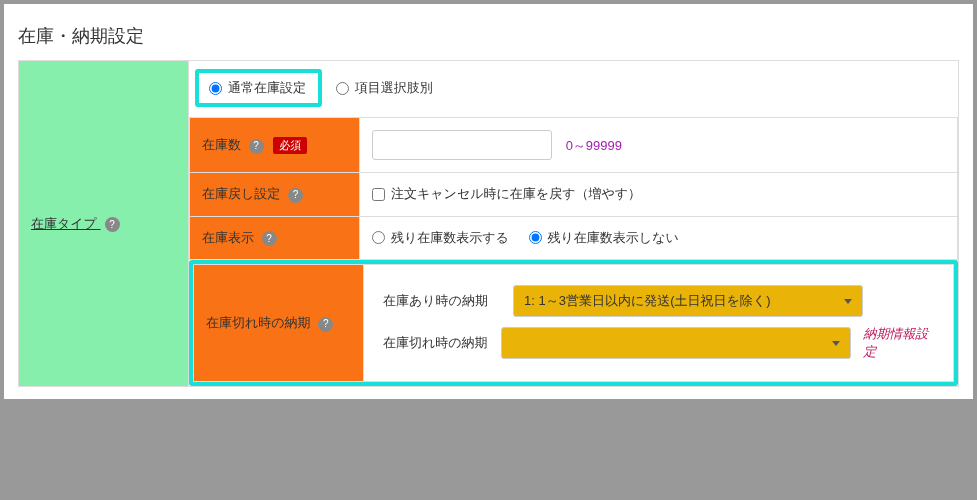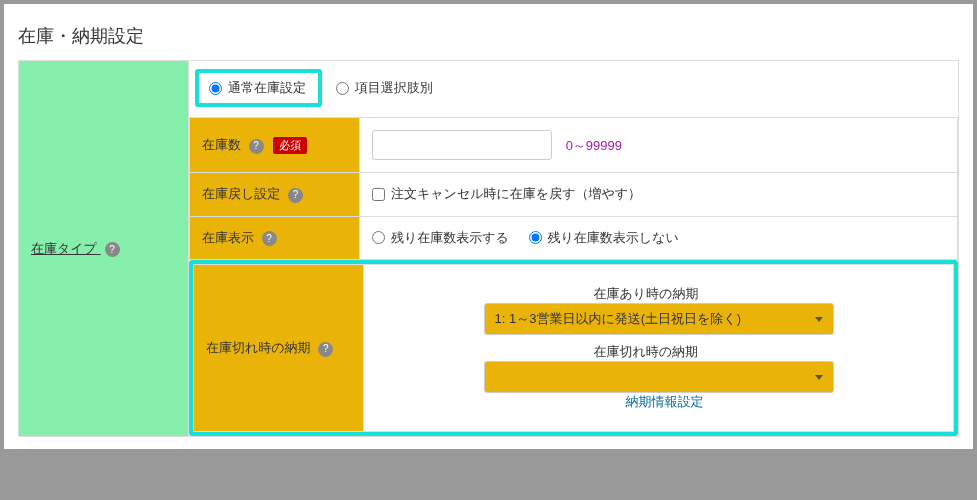--- a/index.html
+++ b/index.html
@@ -59,21 +59,21 @@
   border-collapse: collapse;
 }
 table.inner th, table.inner td {
   border: 1px solid #ddd;
   padding: 12px 12px;
   text-align: left;
   font-weight: normal;
   vertical-align: middle;
 }
 table.inner th {
-  background: #eab308;
+  background: #f97316;
   width: 170px;
 }
 .help-icon {
   display: inline-flex;
   justify-content: center;
   align-items: center;
   width: 15px; height: 15px;
   border-radius: 50%;
   background: #888;
   color: #fff;
@@ -120,25 +120,24 @@
 .select.small { min-width: 150px; }
 .caret {
   width: 0; height: 0;
   border-left: 4px solid transparent;
   border-right: 4px solid transparent;
   border-top: 5px solid #555;
 }
 .fld-row {
   display: flex;
   align-items: center;
-  margin: 8px 0;
-  flex-direction: column;
+  margin: 8px 7px;
 }
 .fld-label { width: 130px; }
-.link { color: #0369a1; text-decoration: none; cursor: pointer; }
+.link { color: #be185d; text-decoration: none; cursor: pointer; font-style: italic; }
 .row-highlight-wrap {
   border: 4px solid #17e0d8;
   border-top: 4px solid #17e0d8;
   border-radius: 3px;
 }
 .nested-cell { padding: 0 !important; }
 </style>
 </head>
 <body>
 

